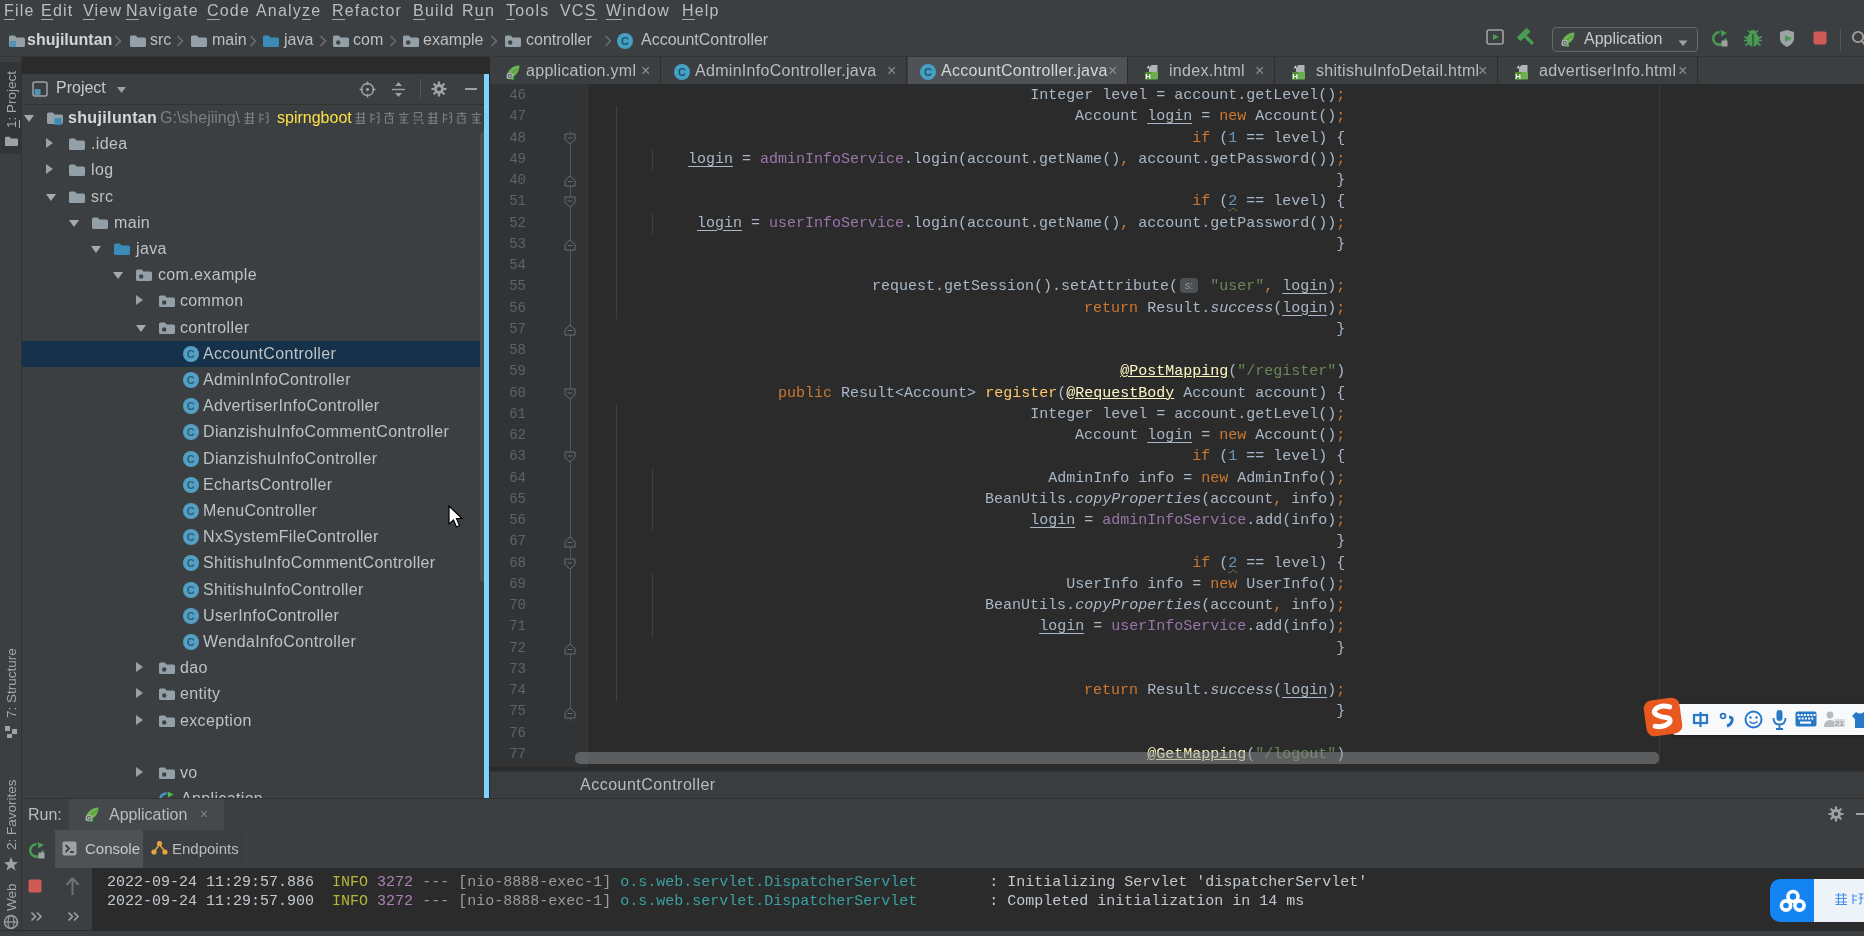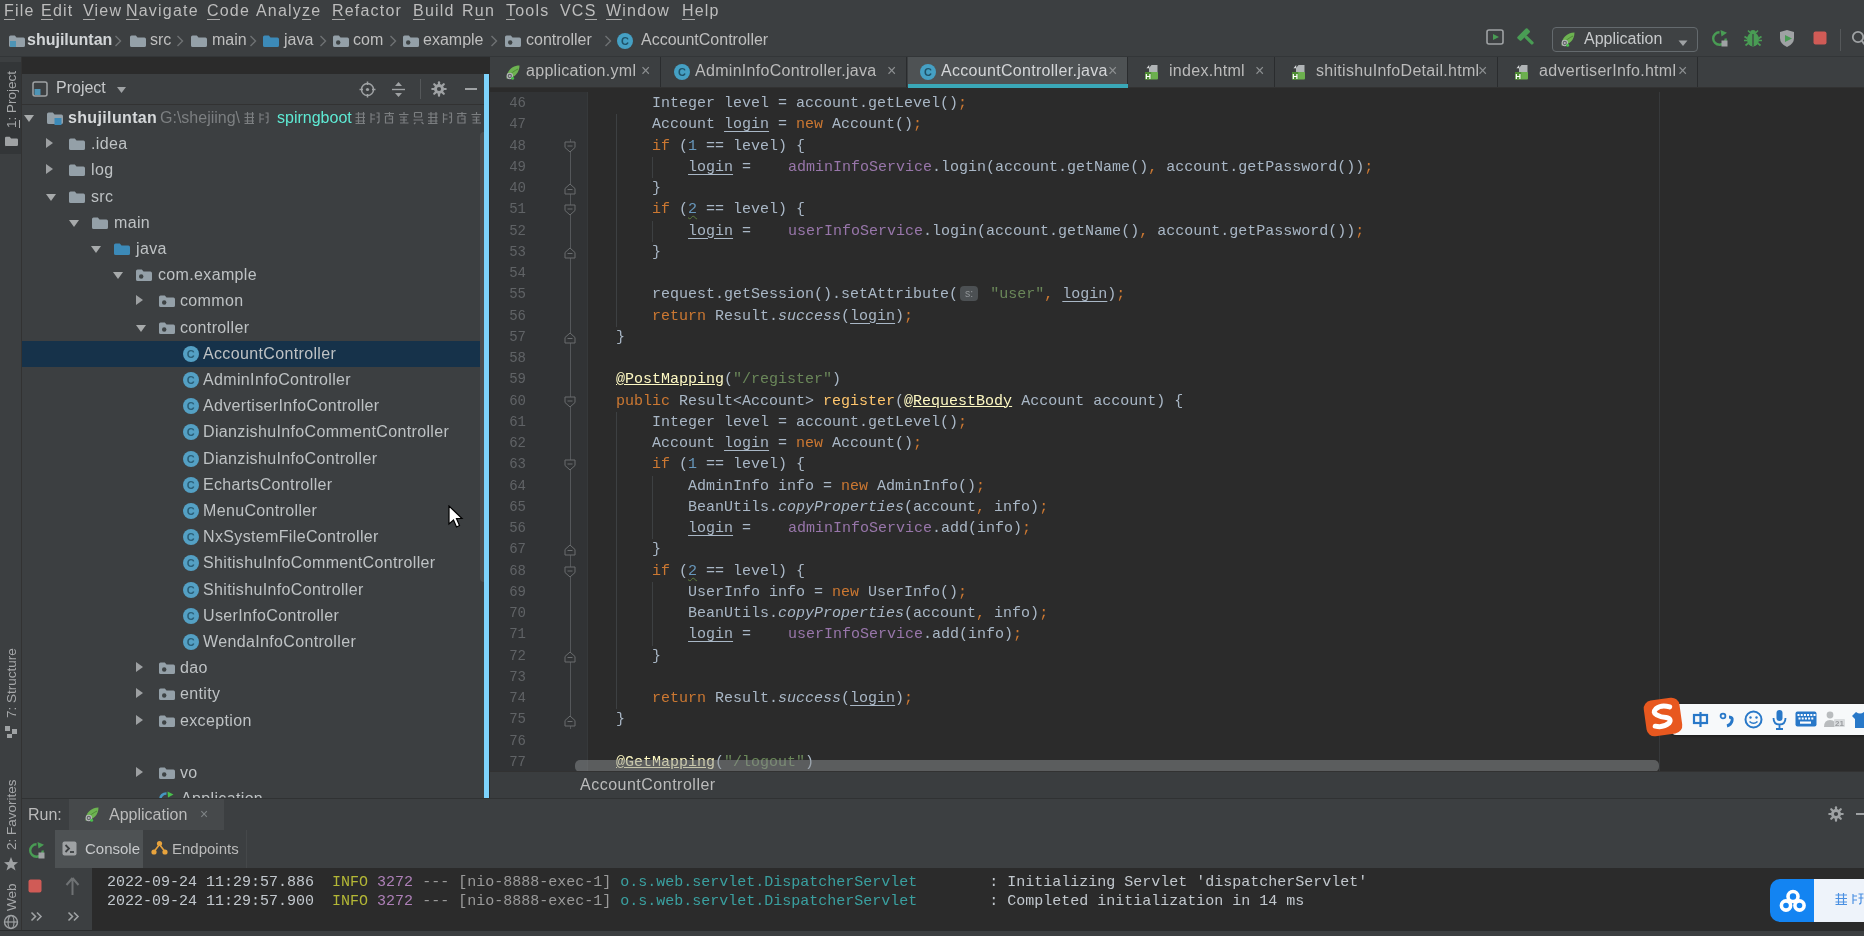--- a/index.html
+++ b/index.html
@@ -8,23 +8,23 @@
 .menubar u{text-decoration:none;border-bottom:1px solid #a9a9a9;}
 .nav-t{position:absolute;top:6px;font-size:16px;color:#bfbfbf;white-space:nowrap;}
 .vlabel{position:absolute;font-size:13.5px;color:#a6a8aa;white-space:nowrap;transform:rotate(-90deg);transform-origin:left top;}
 .trow{position:absolute;left:0;width:467px;height:26px;font-size:16px;letter-spacing:0.35px;color:#bec2c4;}
 .trow .lbl{position:absolute;top:4px;white-space:nowrap;}
 .arr-e{position:absolute;top:10px;width:0;height:0;border-left:5px solid transparent;border-right:5px solid transparent;border-top:7px solid #a7aaab;}
 .arr-c{position:absolute;top:7px;width:0;height:0;border-top:5px solid transparent;border-bottom:5px solid transparent;border-left:7px solid #9da0a2;}
 .etab .t{position:absolute;top:5px;font-size:16px;letter-spacing:0.3px;color:#bbbbbb;}
 .etab .x{position:absolute;top:5px;font-size:16px;color:#8d9092;}
 .lnums div{height:21.26px;line-height:21.26px;text-align:right;font-size:14px;color:#606366;font-family:"Liberation Mono",monospace;}
-.codelines{white-space:pre;font-size:15px;color:#a9b7c6;font-family:"Liberation Mono",monospace;}
+.codelines{white-space:pre;font-size:15px;color:#a9b7c6;font-family:"Liberation Mono",monospace;text-align:right;}
 .codelines div{height:21.26px;line-height:21.26px;}
-o{color:#cc7832;} n{color:#6897bb;} s2{color:#6a8759;} an{color:#fef9c3;text-decoration:underline;} f{color:#9876aa;margin-left:28px;}
+o{color:#cc7832;} n{color:#6897bb;} s2{color:#6a8759;} an{color:#fef9c3;text-decoration:underline;} f{color:#9876aa;}
 m{color:#ffc66d;} it{font-style:italic;}
 u2{color:#a9b7c6;text-decoration:underline;text-underline-offset:3px;}
 wv{text-decoration:underline wavy #5e7d3e 1px;text-underline-offset:2px;}
 .hintp{display:inline-block;background:#4c5053;color:#919598;font-size:10.5px;font-family:"Liberation Sans",sans-serif;border-radius:4px;padding:0 5px;height:15px;line-height:15px;vertical-align:1.5px;margin:0 3px 0 2px;}
 </style></head><body style="position:relative">
 <div class="abs" style="left:0;top:0;width:1864px;height:25px;background:#3c3f41"></div>
 <div class="abs menubar" style="left:0;top:0;width:900px;height:25px;">
     <span style="left:4px"><u>F</u>ile</span>
     <span style="left:41px"><u>E</u>dit</span>
     <span style="left:83px"><u>V</u>iew</span>
@@ -213,21 +213,21 @@
       <div class="lbl" style="left:46px;font-weight:bold;color:#d6d9db">shujiluntan</div>
       <div class="lbl" style="left:138px;color:#7c7f81;letter-spacing:0">G:\shejiing\</div>
       <svg class="abs" style="left:221px;top:6px;" width="34" height="15" viewBox="0 0 34 15">
         <g transform="translate(0.5,0)">
           <path d="M1 3 H10.5 M1 6.5 H10.5 M1 10 H10.5 M4 1 V12.5 M9 1 V12.5 M1 12.5 H10.5" stroke="#7c7f81" stroke-width="1.15" fill="none"></path>
         </g>
         <g transform="translate(15.0,0)">
           <path d="M2 2 V12 M2 4 H6 M2 8 H6 M7.5 2 H10.5 M10 2 V10 Q10 12 8 12 M7.5 6 H10.5" stroke="#7c7f81" stroke-width="1.15" fill="none"></path>
         </g>
       </svg>
-      <div class="lbl" style="left:255px;color:#5eead4;letter-spacing:0">spirngboot</div>
+      <div class="lbl" style="left:255px;color:#fde047;letter-spacing:0">spirngboot</div>
       <svg class="abs" style="left:332px;top:6px;" width="140" height="15" viewBox="0 0 140 15">
         <g transform="translate(0.5,0)">
           <path d="M1 3 H10.5 M1 6.5 H10.5 M1 10 H10.5 M4 1 V12.5 M9 1 V12.5 M1 12.5 H10.5" stroke="#7c7f81" stroke-width="1.15" fill="none"></path>
         </g>
         <g transform="translate(15.0,0)">
           <path d="M2 2 V12 M2 4 H6 M2 8 H6 M7.5 2 H10.5 M10 2 V10 Q10 12 8 12 M7.5 6 H10.5" stroke="#7c7f81" stroke-width="1.15" fill="none"></path>
         </g>
         <g transform="translate(29.5,0)">
           <path d="M1 2.5 H10.5 M6 1 V5 M2 5 H9 M2 5 V12 H9 V5 M5 8 H9" stroke="#7c7f81" stroke-width="1.15" fill="none"></path>
         </g>
@@ -496,21 +496,21 @@
         <rect x="1" y="8" width="13" height="7.5" rx="1" fill="#6cb04e"></rect>
         <rect x="1" y="8" width="6.2" height="7.5" fill="#4e8c33"></rect>
         <text x="4.2" y="14.8" font-size="8" font-weight="bold" font-family="Liberation Sans" fill="#ffffff" text-anchor="middle">H</text>
       </svg>
       <div class="t" style="left:40px;">advertiserInfo.html</div>
       <div class="x" style="left:179px">×</div>
     </div>
     <div class="abs" style="left:0;top:30px;width:418px;height:1px;background:#323232"></div>
     <div class="abs" style="left:638px;top:30px;width:736px;height:1px;background:#323232"></div>
   </div>
-<div class="abs" style="left:490px;top:92px;width:1374px;height:683px;background:#2b2b2b;overflow:hidden">
+<div class="abs" style="left:490px;top:84px;width:1374px;height:683px;background:#2b2b2b;overflow:hidden">
     <div class="abs" style="left:0;top:0;width:98px;height:683px;background:#313335;border-right:1px solid #36393b"></div>
     <div class="abs lnums" style="left:0;top:1px;width:36px;">
       <div>46</div>
       <div>47</div>
       <div>48</div>
       <div>49</div>
       <div>40</div>
       <div>51</div>
       <div>52</div>
       <div>53</div>

